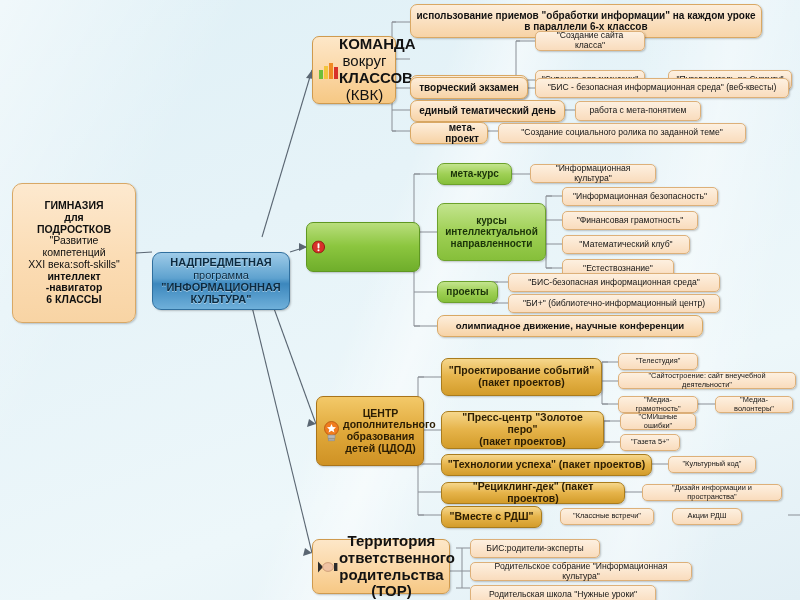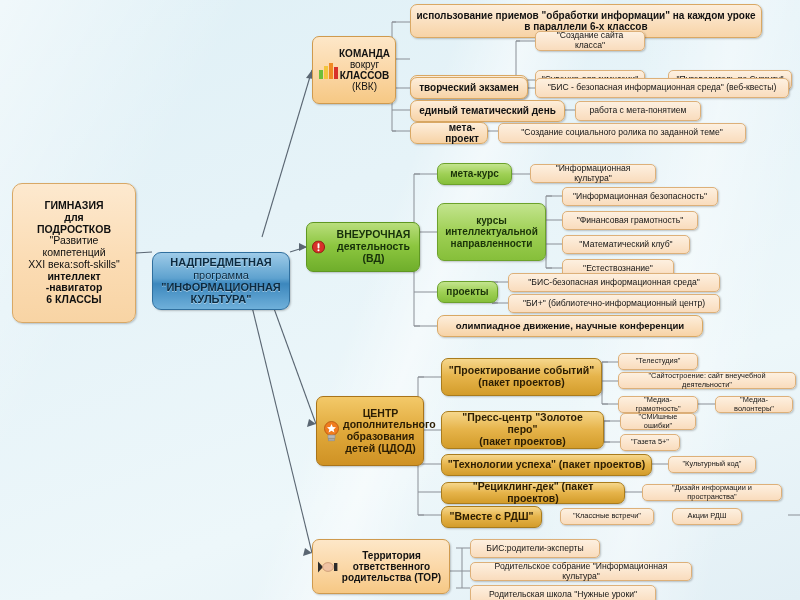--- a/index.html
+++ b/index.html
@@ -42,21 +42,21 @@
   }
   
   .ctx{
     background:linear-gradient(180deg,#fde9cf 0%,#fbdcb4 55%,#f8d4a4 100%);
     border:1px solid #d8a866;border-radius:10px;
     font-size:10.5px;color:#101010;
   }
   
   .branch-orange{
     background:linear-gradient(180deg,#fde7c8 0%,#fbd8a8 50%,#f6c884 100%);
-    border:1px solid #cf9a4e;font-weight:bold;font-size:10px;
+    border:1px solid #cf9a4e;font-weight:bold;font-size:15px;
   }
   .branch-green{
     background:linear-gradient(180deg,#b9de7d 0%,#8cc63f 48%,#6fae2b 100%);
     border:1px solid #5f9722;font-weight:bold;font-size:10.5px;color:#17310a;
   }
   .branch-gold{
     background:linear-gradient(180deg,#f3c969 0%,#e0a93b 50%,#cf9224 100%);
     border:1px solid #a9741a;font-weight:bold;font-size:10.5px;color:#2b1d03;
   }
   
@@ -257,24 +257,20 @@
   <div class="node leaf" style="left:498px;top:123px;width:248px;height:20px;">
     <span class="txt">"Создание социального ролика по заданной теме"</span>
   </div>
 
   <div class="node branch-green withicon" style="left:306px;top:222px;width:114px;height:50px;">
     <svg class="ico ico-excl" viewBox="0 0 14 14">
       <circle cx="7" cy="7" r="6.5" fill="#d8312a" stroke="#8e1711" stroke-width="1"></circle>
       <rect x="6" y="3" width="2" height="5.5" fill="#fff" rx="0.8"></rect>
       <circle cx="7" cy="10.4" r="1.1" fill="#fff"></circle>
     </svg>
-    <span class="txt">
-      <b>ВНЕУРОЧНАЯ</b><br>
-      <b>деятельность (ВД)</b>
-    </span>
   </div>
 
   <div class="node l2-green" style="left:437px;top:163px;width:75px;height:22px;">
     <span class="txt">мета-курс</span>
   </div>
   <div class="node leaf" style="left:530px;top:164px;width:126px;height:19px;">
     <span class="txt">"Информационная культура"</span>
   </div>
 
   <div class="node l2-green" style="left:437px;top:203px;width:109px;height:58px;">

